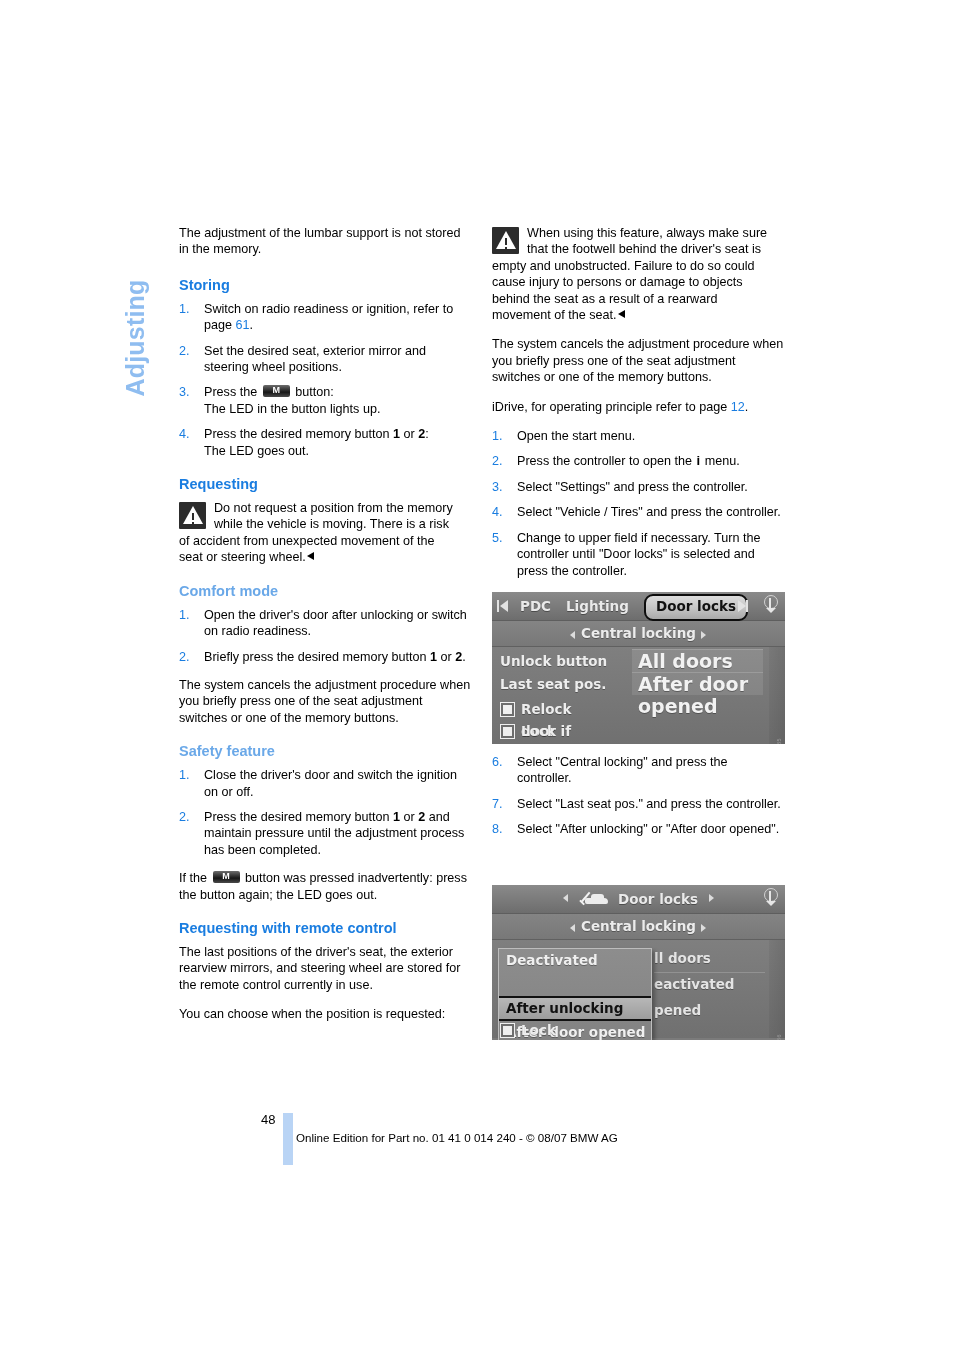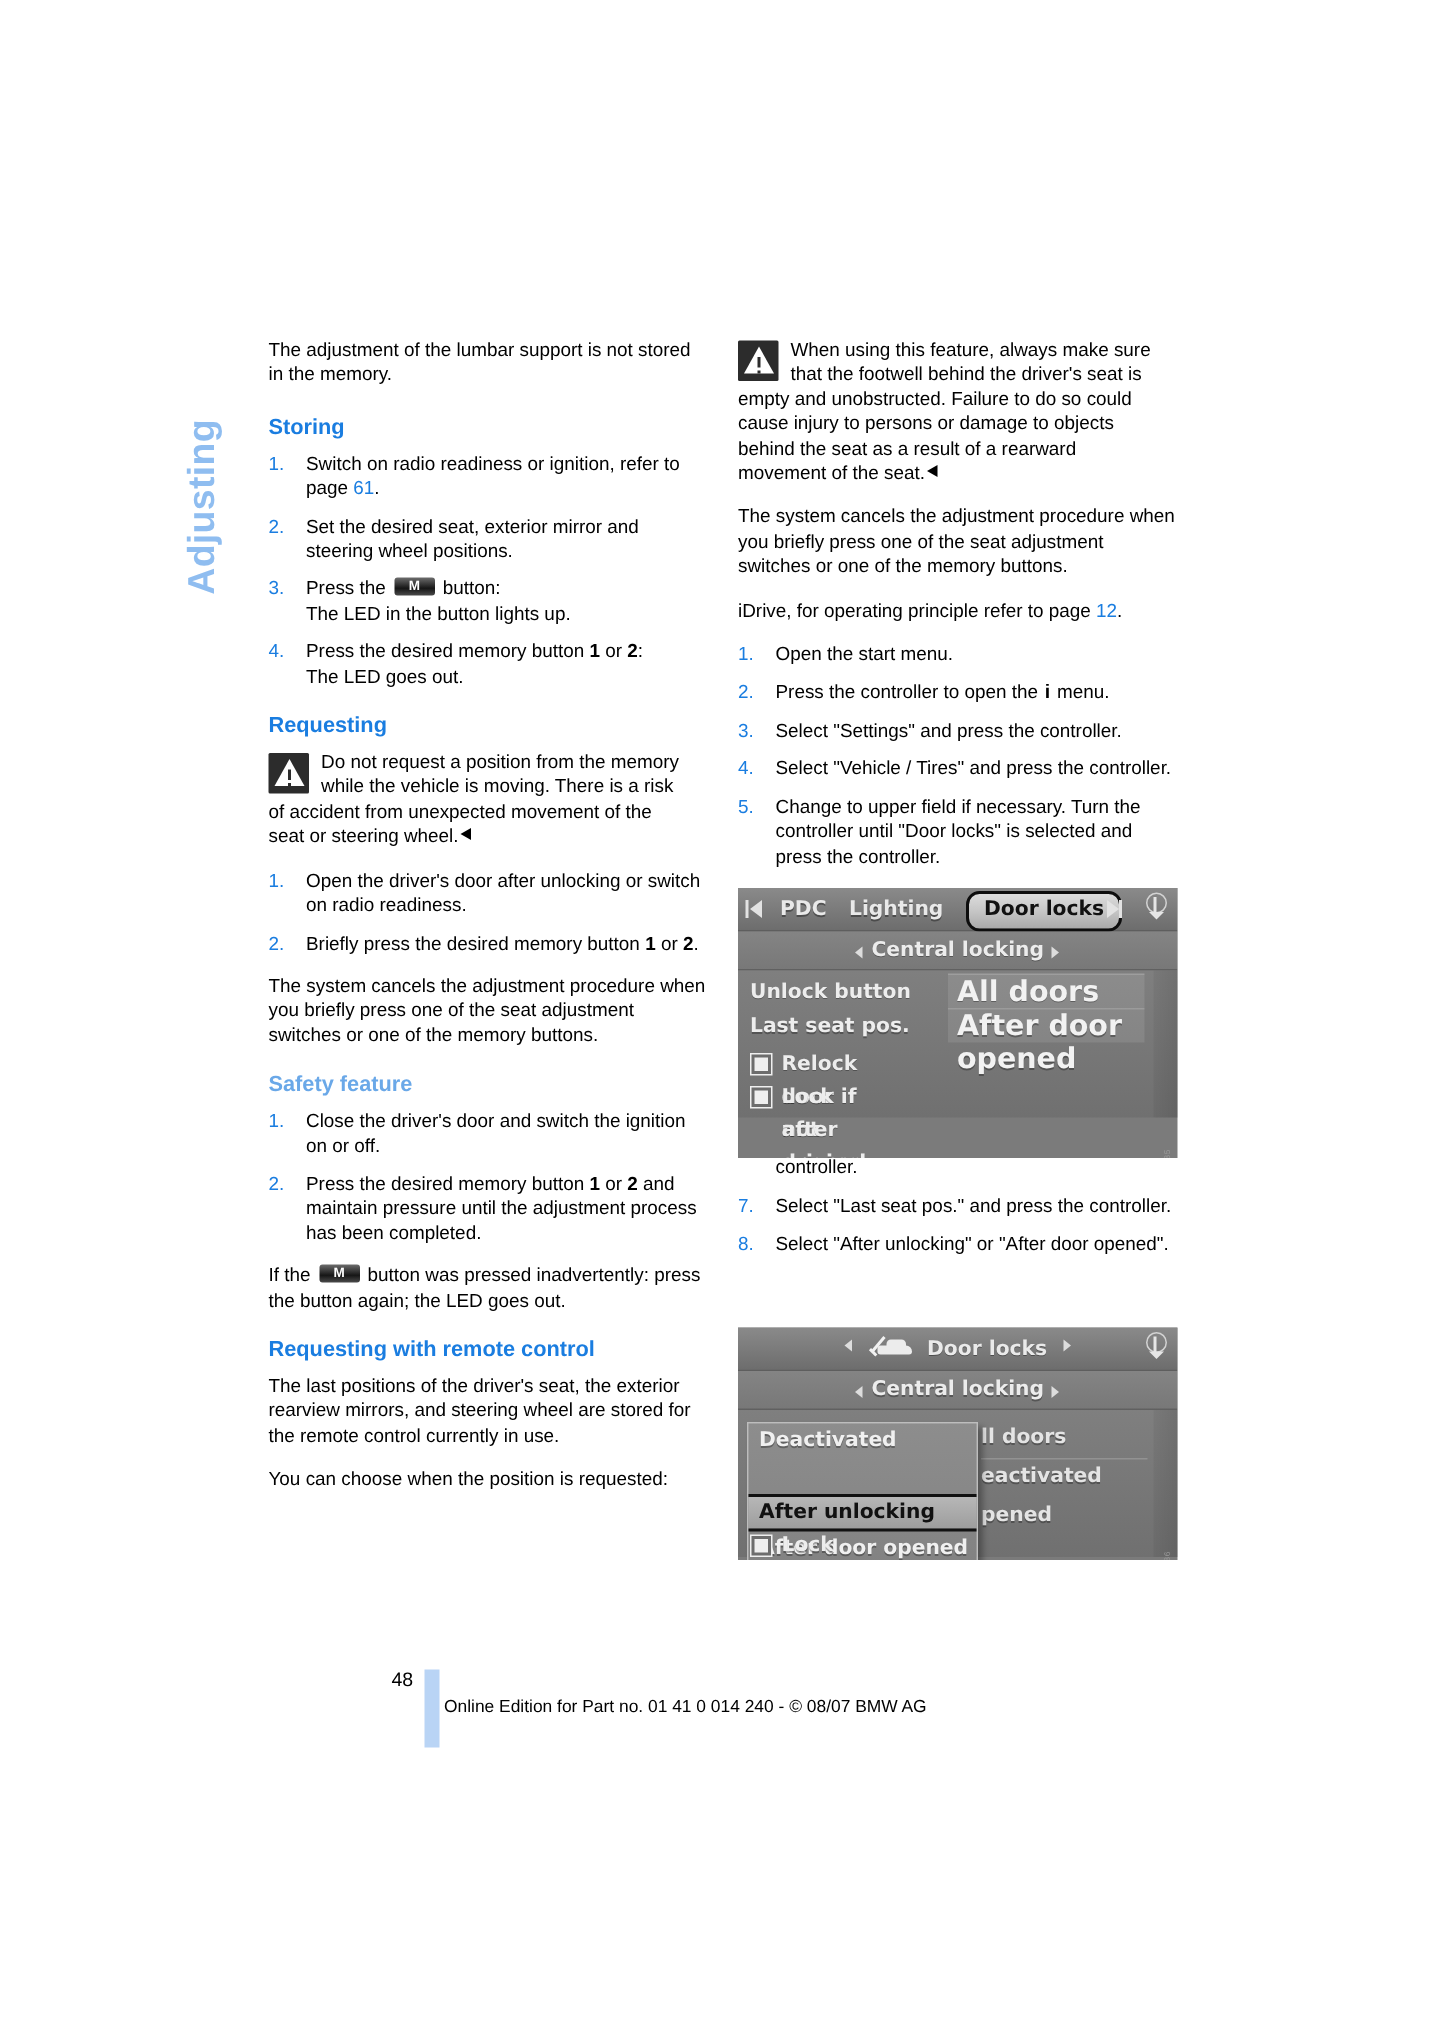--- a/index.html
+++ b/index.html
@@ -185,21 +185,21 @@
 
   
   .idrive {
     position: absolute;
     left: 492px;
     width: 293px;
     background: #7b7b7b;
     font-family: "DejaVu Sans", sans-serif;
     overflow: hidden;
   }
-  #idrive-1 { top: 592px; height: 180px; }
+  #idrive-1 { top: 592px; height: 152px; }
   #idrive-2 { top: 885px; height: 155px; }
 
   .idrive .topbar {
     position: relative;
     height: 28px;
     background: linear-gradient(180deg,#8a8a8a 0%,#7a7a7a 55%,#6d6d6d 100%);
     border-bottom: 1px solid #5e5e5e;
   }
   .idrive .tb-item {
     position: absolute;
@@ -567,20 +567,21 @@
     <div class="warn-block">
       <div class="warn-icon">
         <span class="tri"></span>
           <span class="bang"></span>
           <span class="dot"></span>
       </div>
       <p class="warn-text"><span>Do not request a position from the memory while the vehicle is moving. There is a risk of accident from unexpected movement of the seat or steering wheel.</span><span class="endmark"></span></p>
       <div style="clear:both"></div>
     </div>
 
+    <h2 class="section lightblue">Comfort mode</h2>
     <ol class="steps">
       <li>
         <span class="num">1.</span>
         <span>Open the driver's door after unlocking or switch on radio readiness.</span>
       </li>
       <li>
         <span class="num">2.</span>
         <span>Briefly press the desired memory button </span><b>1</b><span> or </span><b>2</b><span>.</span>
       </li>
     </ol>

